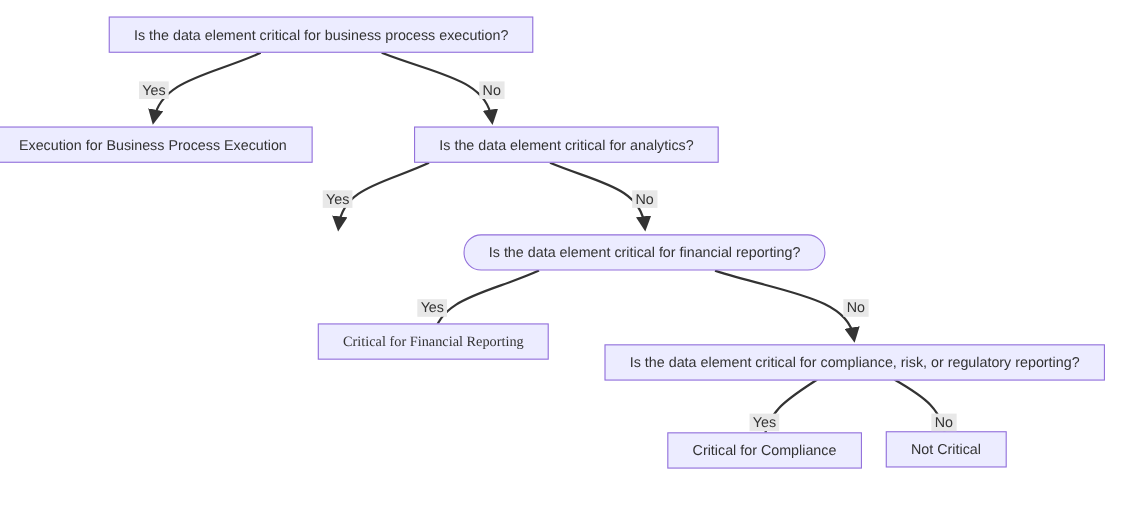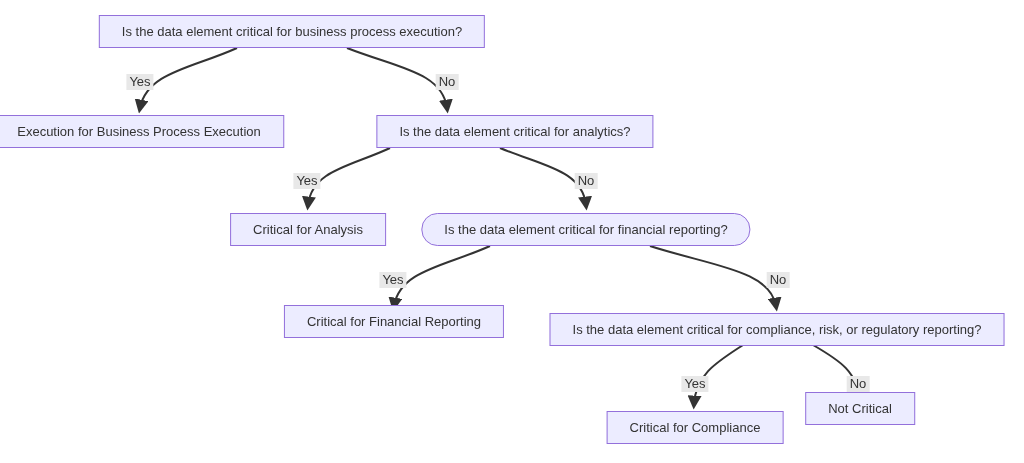--- a/index.html
+++ b/index.html
@@ -70,29 +70,28 @@
     <path class="edge-path" d="M 743,345 C 717,362 696,374 694,404" marker-end="url(#arrowhead)"></path>
     <path class="edge-path" d="M 813,345 C 839,360 859,372 860,404" marker-end="url(#arrowhead)"></path>
   </svg>
 
   <div class="node" style="left:292px; top:15px;">Is the data element critical for business process execution?</div>
 
   <div class="node" style="left:139px; top:115px;">Execution for Business Process Execution</div>
 
   <div class="node" style="left:474px; top:115px;margin-left:41px;">Is the data element critical for analytics?</div>
 
-  <div class="node" style="left:308px; top:213px;">Critical for Analysis</div>
 
   <div class="node" style="left:586px; top:213px;border-radius:16px;">Is the data element critical for financial reporting?</div>
 
-  <div class="node" style="left:394px; top:305px;">Critical for Financial Reporting</div>
+  <div class="node" style="left:394px; top:294px;font-family:Liberation Serif, serif;">Critical for Financial Reporting</div>
 
   <div class="node" style="left:777px; top:313px;text-align:center;">Is the data element critical for compliance, risk, or regulatory reporting?</div>
 
-  <div class="node" style="left:695px; top:411px;">Critical for Compliance</div>
+  <div class="node" style="left:695px; top:393px;">Critical for Compliance</div>
 
   <div class="node" style="left:860px; top:392px;">Not Critical</div>
 
   <div class="edge-label" style="left:140px; top:82px;">Yes</div>
   <div class="edge-label" style="left:447px; top:82px;">No</div>
   <div class="edge-label" style="left:307px; top:181px;">Yes</div>
   <div class="edge-label" style="left:586px; top:181px;">No</div>
   <div class="edge-label" style="left:393px; top:280px;">Yes</div>
   <div class="edge-label" style="left:778px; top:280px;">No</div>
   <div class="edge-label" style="left:695px; top:384px;">Yes</div>

